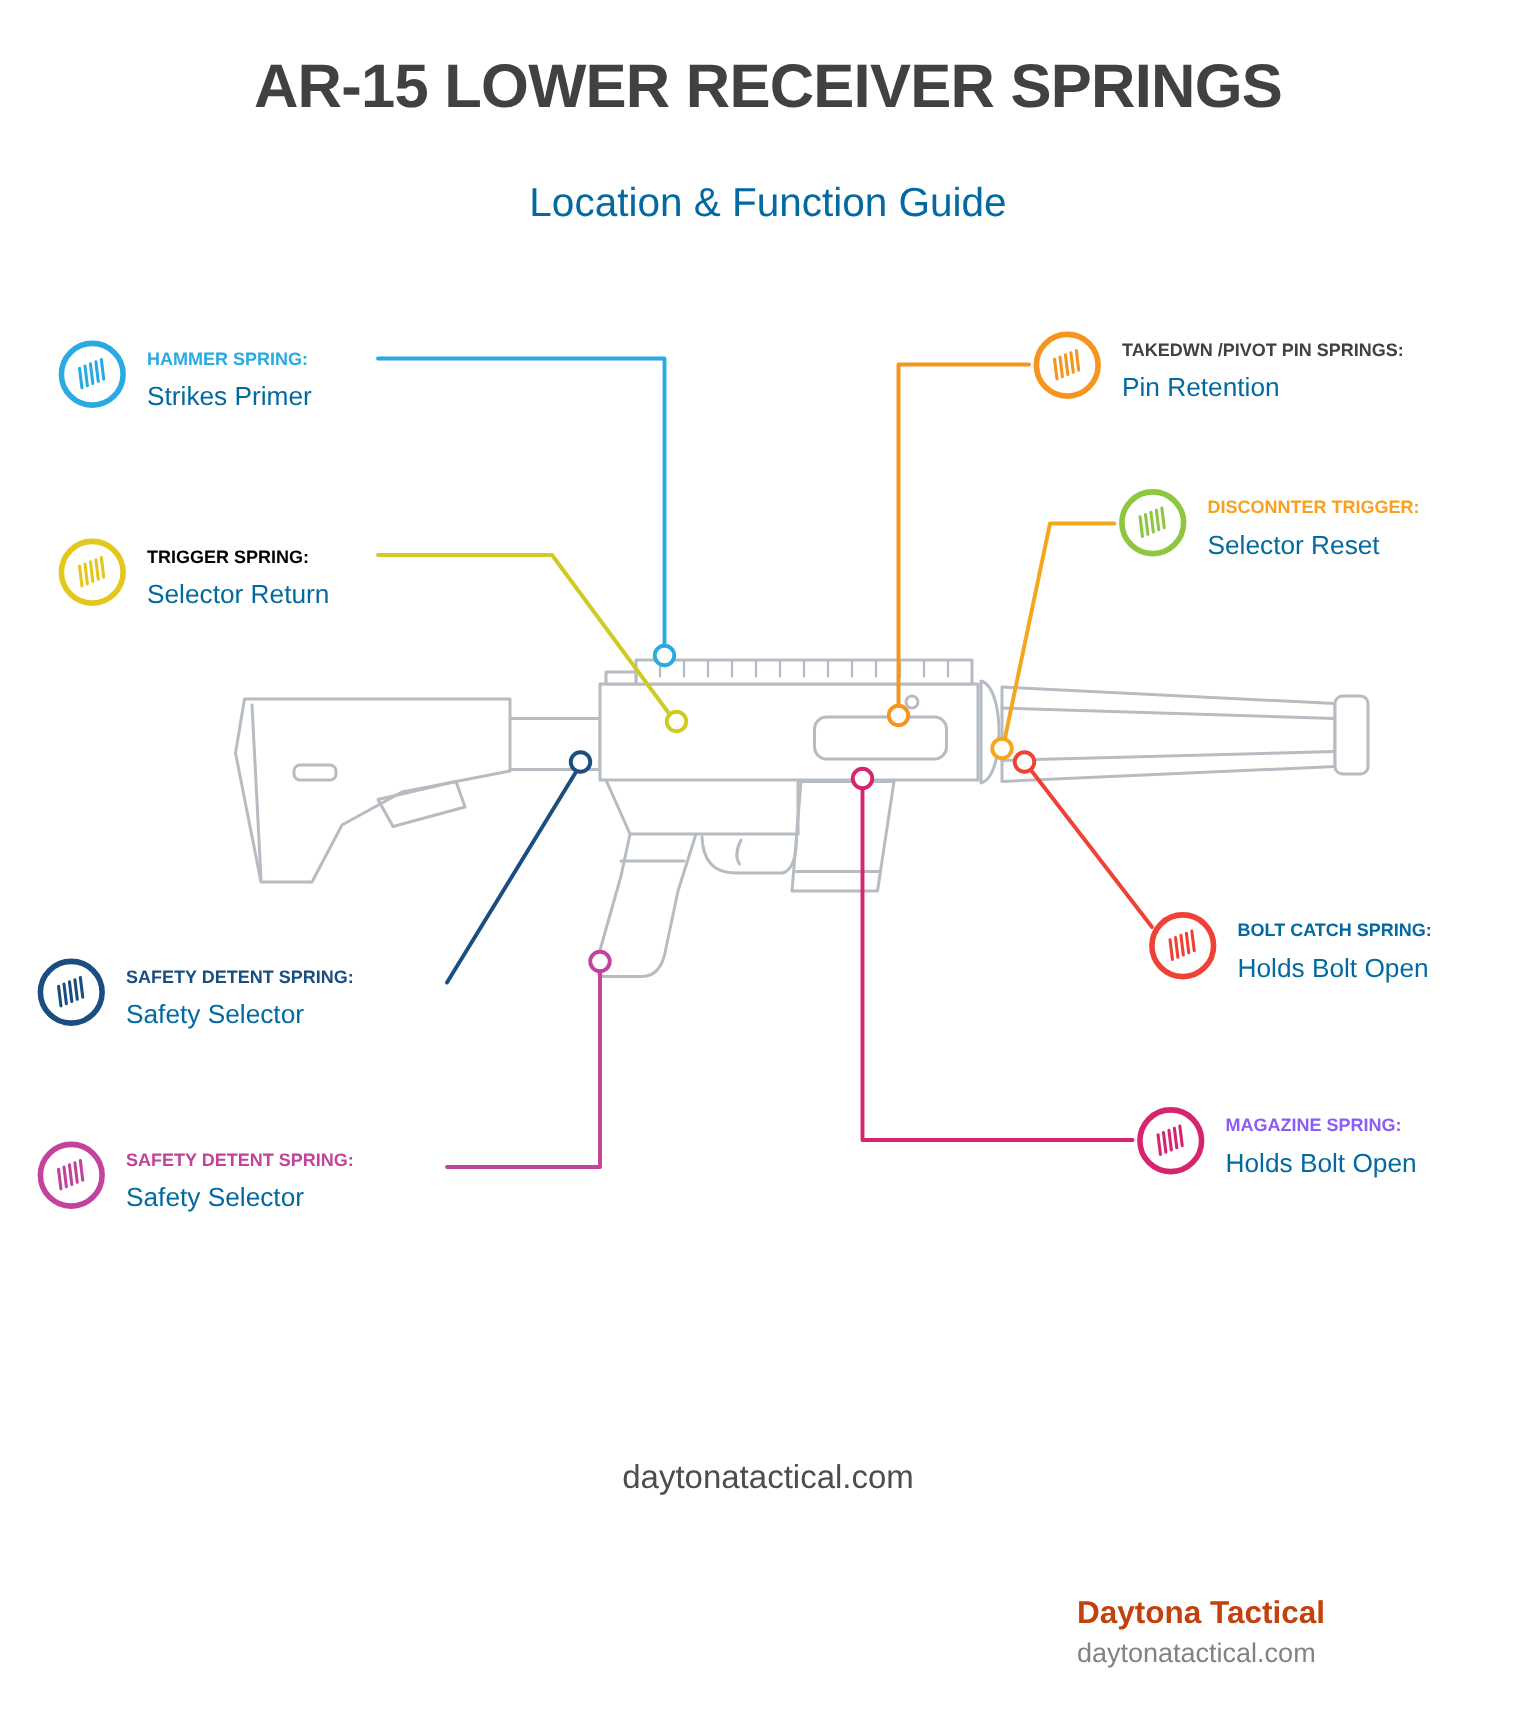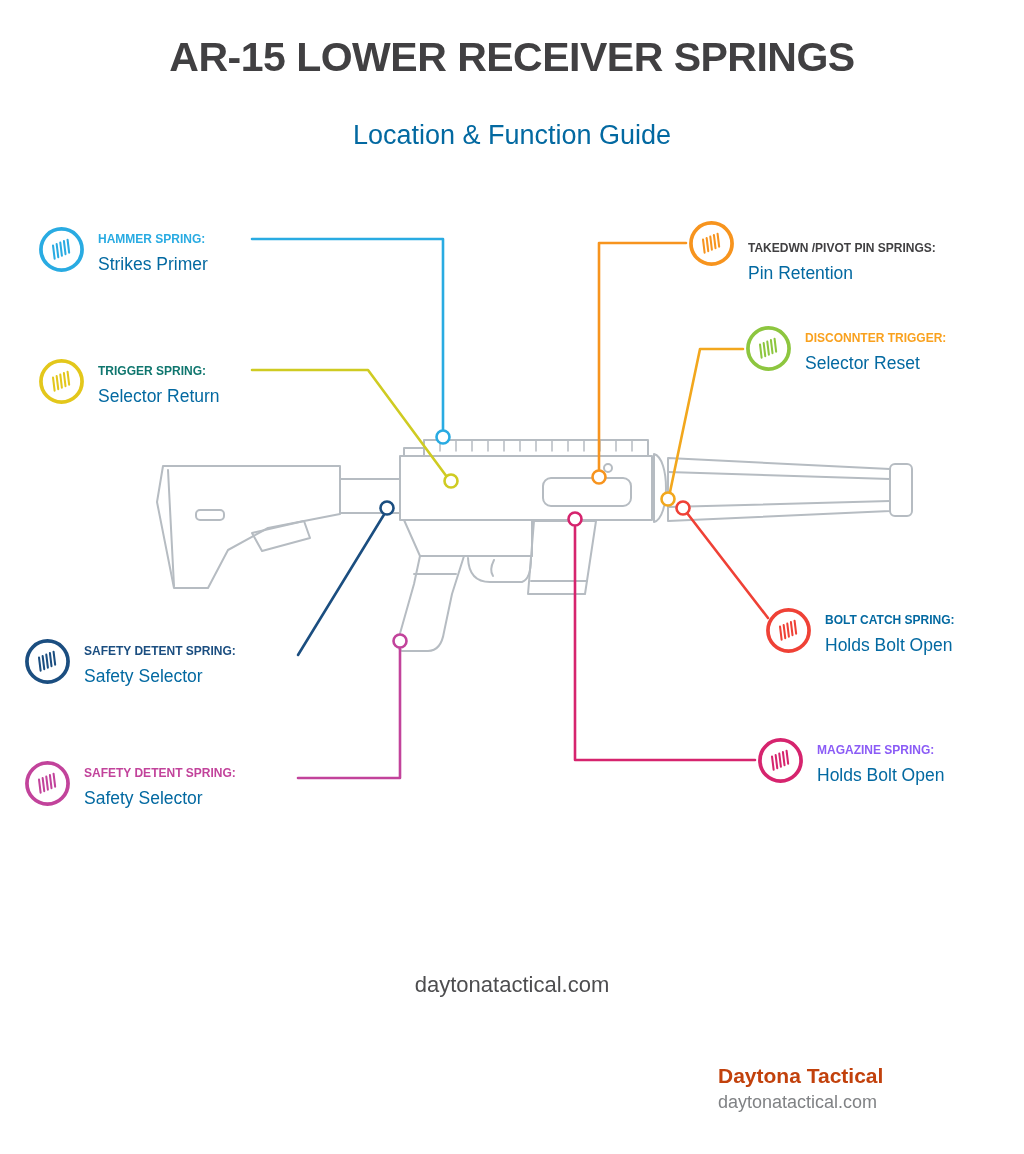--- a/index.html
+++ b/index.html
@@ -8,21 +8,21 @@
   .title{position:absolute;top:34px;left:0;width:100%;text-align:center;
          font-size:41px;font-weight:700;letter-spacing:-0.5px;color:#414042;}
   .subtitle{position:absolute;top:88px;left:0;width:100%;text-align:center;
             font-size:27px;font-weight:400;color:#0369a1;margin-top:32px;}
   .overlay{position:absolute;left:0;top:0;width:1024px;height:1154px;}
   .callout{position:absolute;display:flex;align-items:flex-start;gap:13px;}
   .spring-icon{display:block;line-height:0;}
   .callout-text{padding-top:1px;}
   .callout-label{display:block;font-size:12px;font-weight:700;line-height:25px;white-space:nowrap;}
   .callout-desc{display:block;font-size:17.5px;font-weight:400;line-height:25px;color:#0369a1;white-space:nowrap;}
-  .callout-text.run-in{width:205px;margin-top:15px;}
+  .callout-text.run-in{width:205px;}
   .run-in .callout-label,.run-in .callout-desc{display:inline;white-space:normal;}
   .run-in .callout-label{margin-right:6px;}
   .watermark{position:absolute;top:972px;left:0;width:100%;text-align:center;
              font-size:22px;color:#4D4D4F;}
   .brand{position:absolute;left:718px;top:1064px;}
   .brand-name{display:block;font-size:21px;font-weight:700;color:#c2410c;}
   .brand-site{display:block;font-size:18px;color:#808285;margin-top:4px;}
 </style>
 </head>
 <body>
@@ -119,21 +119,21 @@
           <g transform="rotate(-22 24 24)" stroke="currentColor" stroke-width="2.1" stroke-linecap="round">
             <line x1="14" y1="30" x2="17.5" y2="17"></line>
             <line x1="18" y1="30" x2="21.5" y2="17"></line>
             <line x1="22" y1="30" x2="25.5" y2="17"></line>
             <line x1="26" y1="30" x2="29.5" y2="17"></line>
             <line x1="30" y1="30" x2="33.5" y2="17"></line>
           </g>
         </svg>
     </span>
     <div class="callout-text">
-      <span class="callout-label" style="color: #0f766e;">TRIGGER SPRING:</span>
+      <span class="callout-label" style="color: #000000;">TRIGGER SPRING:</span>
       <span class="callout-desc">Selector Return</span>
     </div>
   </div>
 
   <div class="callout" style="left:688px;top:220px;">
     <span class="spring-icon" style="color: rgb(247, 148, 30);">
       <svg viewBox="0 0 48 48" width="47" height="47">
           <circle cx="24" cy="24" r="21" fill="#fff" stroke="currentColor" stroke-width="3.8"></circle>
           <g transform="rotate(-22 24 24)" stroke="currentColor" stroke-width="2.1" stroke-linecap="round">
             <line x1="14" y1="30" x2="17.5" y2="17"></line>

